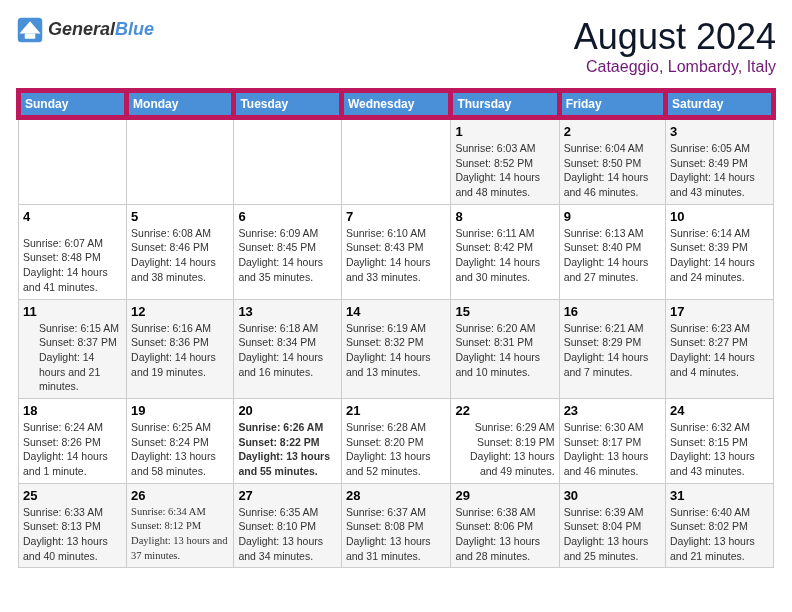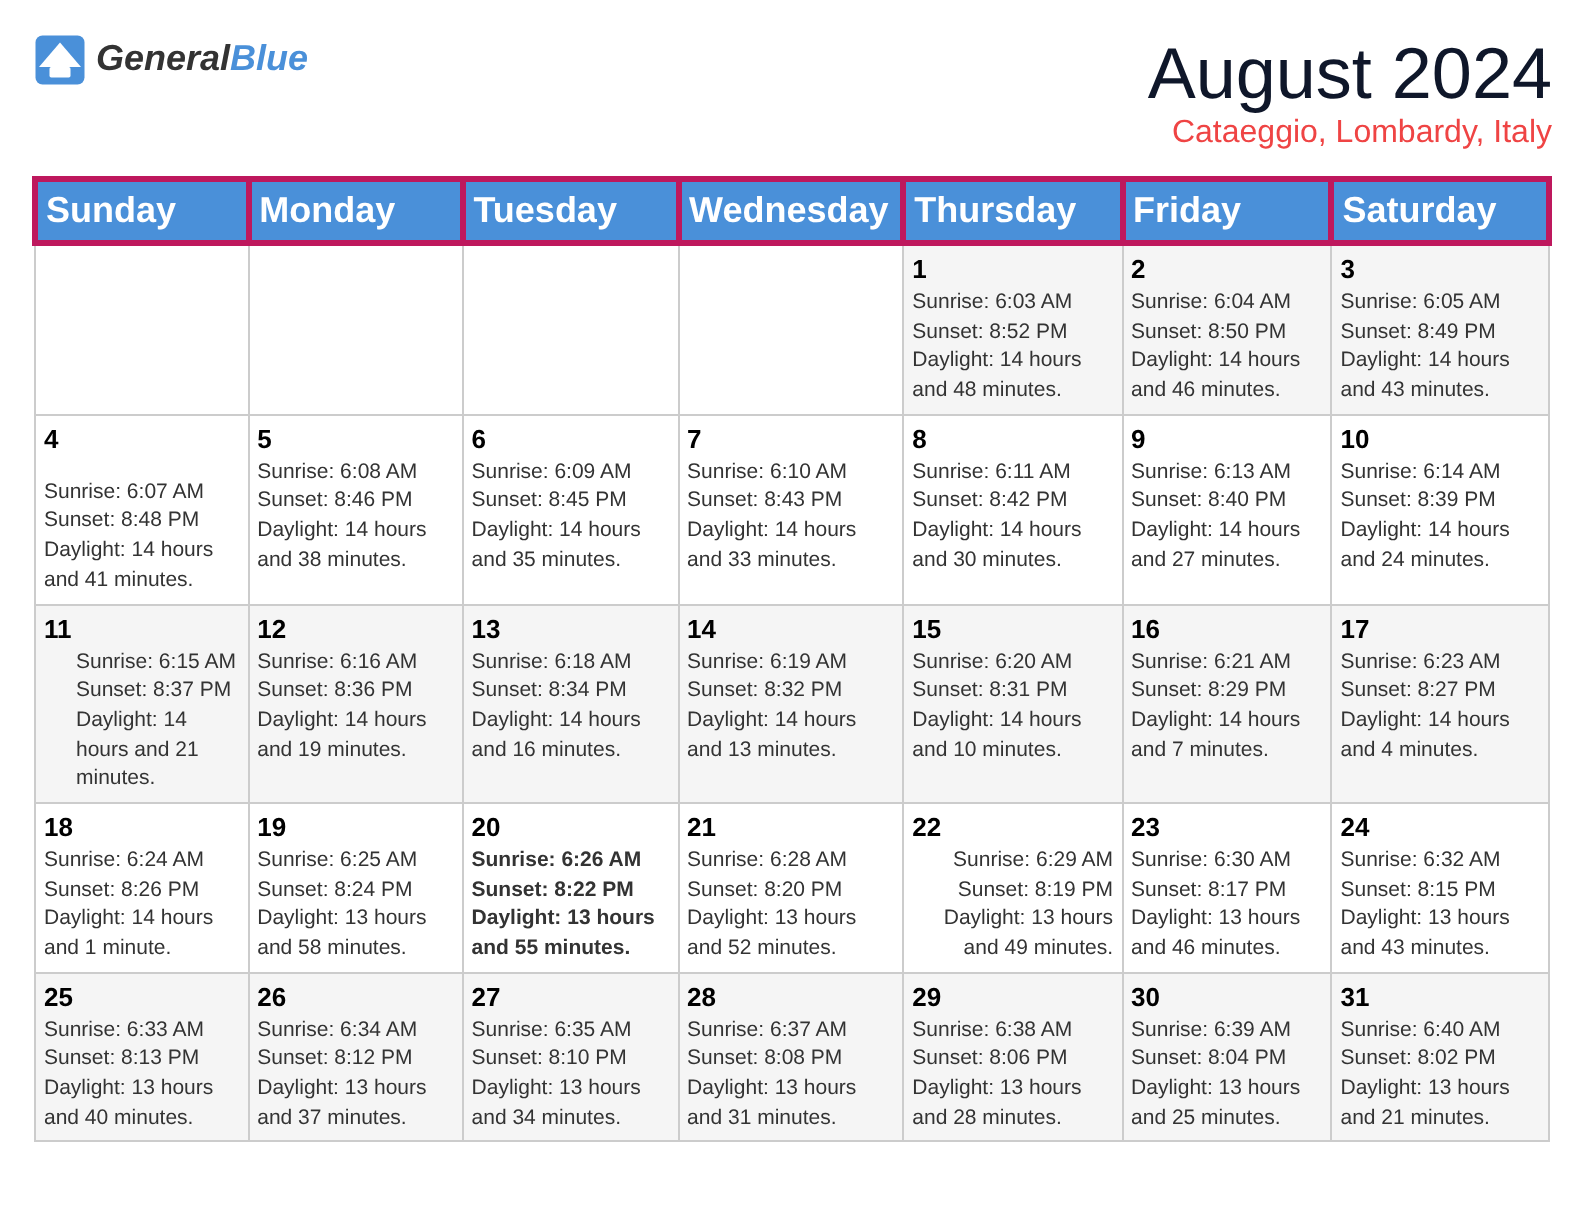--- a/index.html
+++ b/index.html
@@ -38,35 +38,35 @@
     .title-area {
       text-align: right;
     }
     .month-title {
       font-size: 36px;
       font-weight: normal;
       color: #0f172a;
     }
     .subtitle {
       font-size: 16px;
-      color: #ef4444;
+      color: #701a75;
     }
     table {
       width: 100%;
       border-collapse: collapse;
       font-size: 11px;
     }
     thead tr th {
       background-color: #4a90d9;
       color: #fff;
       padding: 4px 4px;
       text-align: left;
-      font-size: 18px;
+      font-size: 12px;
       font-weight: bold;
-      border: 3px solid #be185d;
+      border: 5px solid #be185d;
     }
     tbody tr td {
       border: 1px solid #ccc;
       vertical-align: top;
       padding: 4px;
       width: 113px;
       min-height: 80px;
       background: #fff;
     }
     tbody tr:nth-child(odd) td {
@@ -278,21 +278,21 @@
       </tr>
       <tr>
         <td>
           <span class="day-num">25</span>
           <div class="day-info" style="white-space: pre-line;">Sunrise: 6:33 AM
 Sunset: 8:13 PM
 Daylight: 13 hours and 40 minutes.</div>
         </td>
         <td>
           <span class="day-num">26</span>
-          <div class="day-info" style="white-space: pre-line;">Sunrise: 6:34 AM
+          <div class="day-info" style="white-space: pre-line; font-family: Liberation Serif, serif;">Sunrise: 6:34 AM
 Sunset: 8:12 PM
 Daylight: 13 hours and 37 minutes.</div>
         </td>
         <td>
           <span class="day-num">27</span>
           <div class="day-info" style="white-space: pre-line;">Sunrise: 6:35 AM
 Sunset: 8:10 PM
 Daylight: 13 hours and 34 minutes.</div>
         </td>
         <td>

